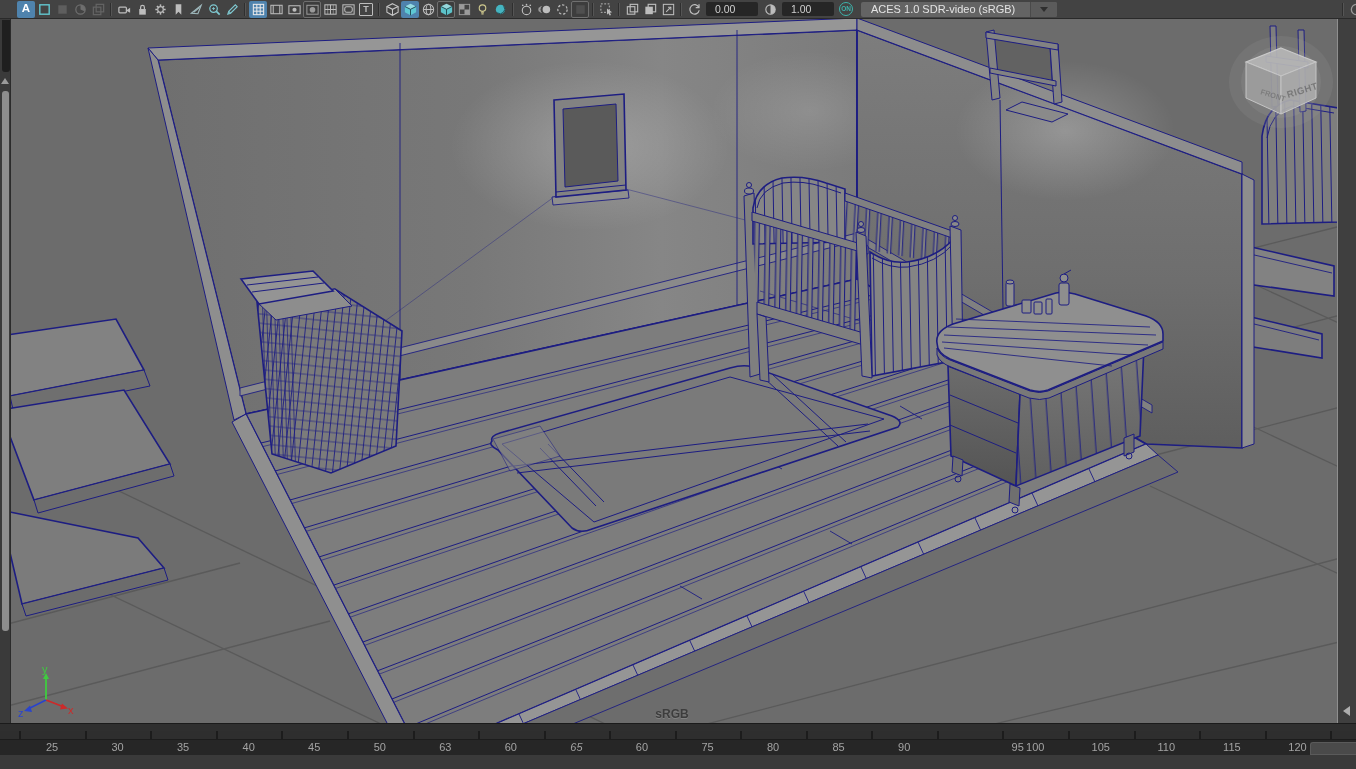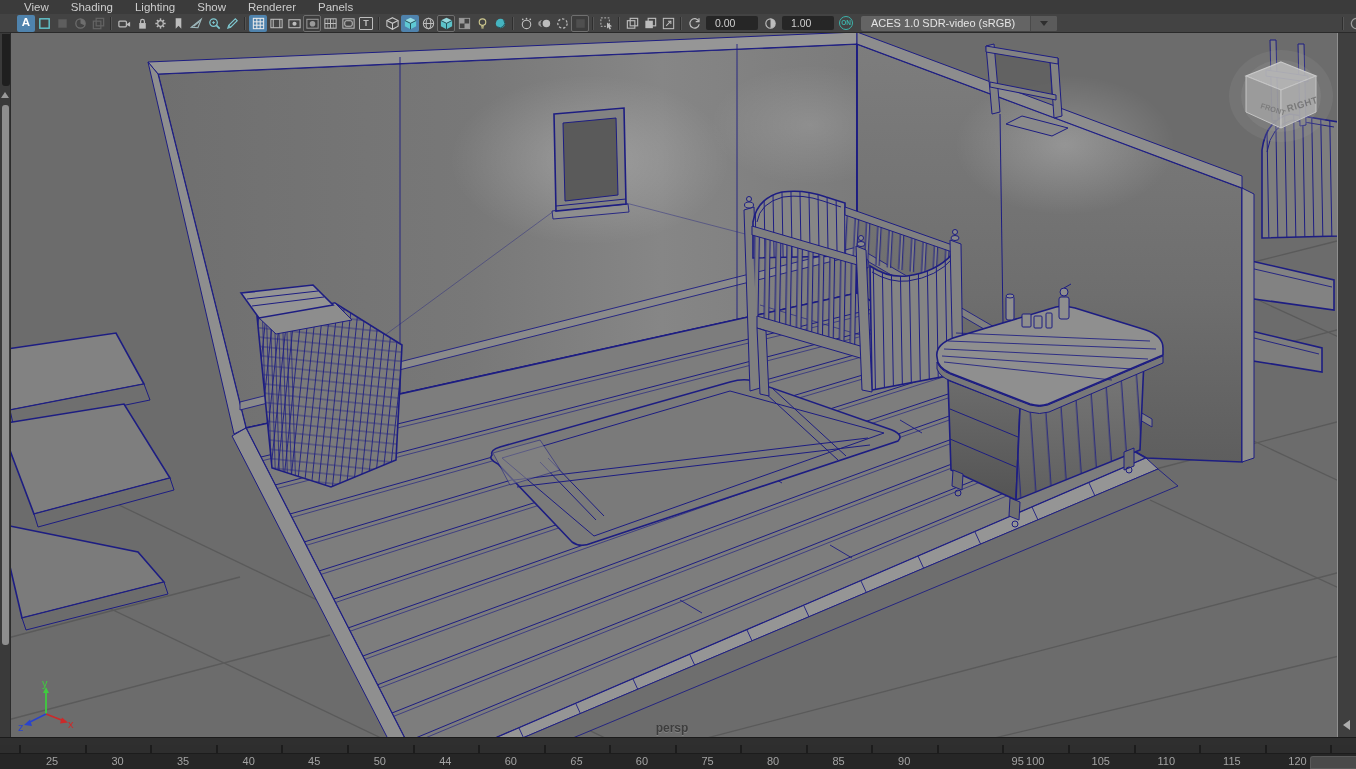--- a/index.html
+++ b/index.html
@@ -221,28 +221,20 @@
         <path d="M8,3 A5,5 0 0 1 8,13 Z" fill="currentColor"></path>
       </g>
 <g id="sym-circleO">
         <circle cx="8" cy="8" r="5.5" fill="none" stroke="currentColor" stroke-width="1.4"></circle>
       </g>
 </defs>
 </svg>
 
 <div class="app">
 
-  <div class="menubar">
-      <div class="menu-item">View</div>
-      <div class="menu-item">Shading</div>
-      <div class="menu-item">Lighting</div>
-      <div class="menu-item">Show</div>
-      <div class="menu-item">Renderer</div>
-      <div class="menu-item">Panels</div>
-    </div>
 
   <div class="toolbar">
       <div class="tb-icon" style="background: rgb(79, 131, 173);">
         <span class="glyph" style="color: rgb(255, 255, 255);">A</span>
       </div>
       <div class="tb-icon">
         <svg viewBox="0 0 16 16" style="color: rgb(98, 198, 206);">
           <use href="#sym-square"></use>
         </svg>
       </div>
@@ -672,21 +664,21 @@
     </svg>
 
     <div class="left-scroll">
       <div class="ls-top"></div>
       <div class="ls-arrow"></div>
       <div class="ls-thumb"></div>
     </div>
     <div class="right-strip">
       <div class="rs-arrow"></div>
     </div>
-    <div class="persp-label">persp</div>
+    <div class="persp-label">sRGB</div>
   </div>
 
   <div class="below-strip"></div>
 
   <div class="timeline">
     <div class="tl-top">
         <div class="tl-div" style="left: 19.2px;"></div>
         <div class="tl-div" style="left: 84.75px;"></div>
         <div class="tl-div" style="left: 150.3px;"></div>
         <div class="tl-div" style="left: 215.85px;"></div>
@@ -708,21 +700,21 @@
         <div class="tl-div" style="left: 1264.65px;"></div>
         <div class="tl-div" style="left: 1330.2px;"></div>
       </div>
     <div class="tl-endbox"></div>
   <span class="tl-label" style="left: 52px;">25</span>
       <span class="tl-label" style="left: 117.55px;">30</span>
       <span class="tl-label" style="left: 183.1px;">35</span>
       <span class="tl-label" style="left: 248.65px;">40</span>
       <span class="tl-label" style="left: 314.2px;">45</span>
       <span class="tl-label" style="left: 379.75px;">50</span>
-      <span class="tl-label" style="left: 445.3px;">44</span>
+      <span class="tl-label" style="left: 445.3px;">63</span>
       <span class="tl-label" style="left: 510.85px;">60</span>
       <span class="tl-label" style="left: 576.4px; font-style: italic;">65</span>
       <span class="tl-label" style="left: 641.95px;">60</span>
       <span class="tl-label" style="left: 707.5px; text-align: right;">75</span>
       <span class="tl-label" style="left: 773.05px;">80</span>
       <span class="tl-label" style="left: 838.6px;">85</span>
       <span class="tl-label" style="left: 904.15px;">90</span>
       <span class="tl-label" style="left: 969.7px; margin-left: 48px;">95</span>
       <span class="tl-label" style="left: 1035.25px;">100</span>
       <span class="tl-label" style="left: 1100.8px;">105</span>

